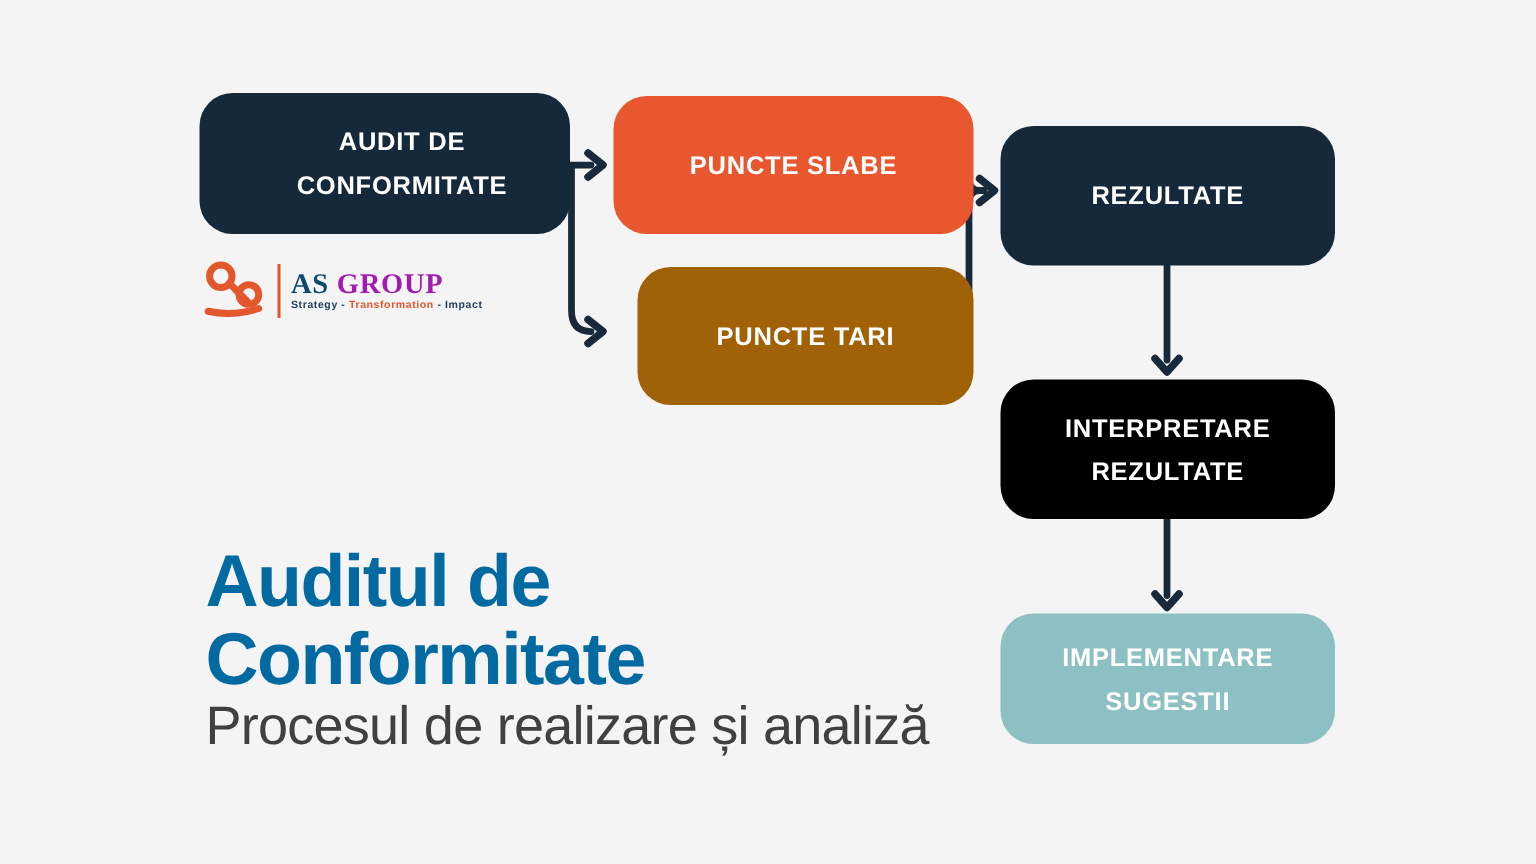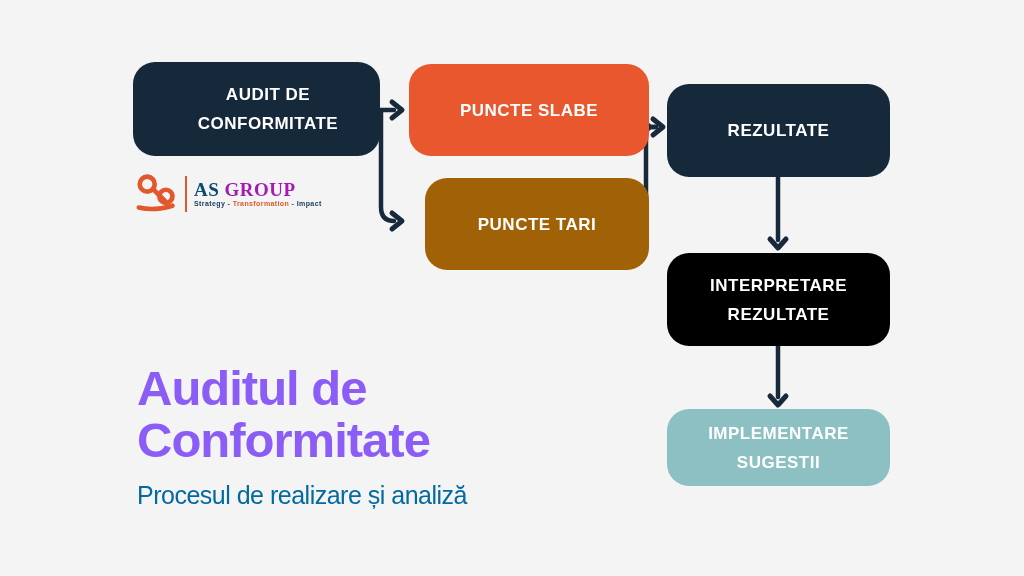--- a/index.html
+++ b/index.html
@@ -26,21 +26,21 @@
     font-size: 17px;
     letter-spacing: 0.5px;
   }
   .node span { display: block; line-height: 29px; }
 
   .node-audit        { left: 133px; top:  62px; width: 224px; height: 94px; background: #16293a; padding-left: 23px; }
   .node-slabe        { left: 409px; top:  64px; width: 240px; height: 92px; background: #e8572e; }
   .node-tari         { left: 409px; top: 178px; width: 224px; height: 92px; background: #a16207; margin-left: 16px; }
   .node-transmitere  { left: 667px; top:  84px; width: 223px; height: 93px; background: #16293a; }
   .node-interpretare { left: 667px; top: 253px; width: 223px; height: 93px; background: #000000; }
-  .node-implementare { left: 667px; top: 409px; width: 223px; height: 77px; background: #8cc0c2; }
+  .node-implementare { left: 667px; top: 409px; width: 223px; height: 87px; background: #8cc0c2; }
 
   
   .arrows {
     position: absolute;
     left: 0; top: 0;
     width: 1024px; height: 576px;
     pointer-events: none;
   }
   .arrows path {
     fill: none;
@@ -85,32 +85,32 @@
     font-weight: bold;
     color: #1d3d63;
     letter-spacing: 0.4px;
     white-space: nowrap;
   }
   .logo-tagline .t-orange { color: #e2572b; }
 
   
   .title-block { position: absolute; left: 137px; top: 362px; }
   .title-line {
-    color: #8b5cf6;
+    color: #0369a1;
     font-weight: bold;
     font-size: 49px;
     line-height: 52px;
     letter-spacing: -1px;
     white-space: nowrap;
   }
   .subtitle {
-    color: #0369a1;
-    font-size: 25px;
+    color: #404040;
+    font-size: 36px;
     line-height: 30px;
-    margin-top: 14px;
+    margin-top: 3px;
     letter-spacing: -0.5px;
     white-space: nowrap;
   }
 </style>
 </head>
 <body>
 
 <div class="canvas">
 
   <svg class="arrows" viewBox="0 0 1024 576" xmlns="http://www.w3.org/2000/svg">

